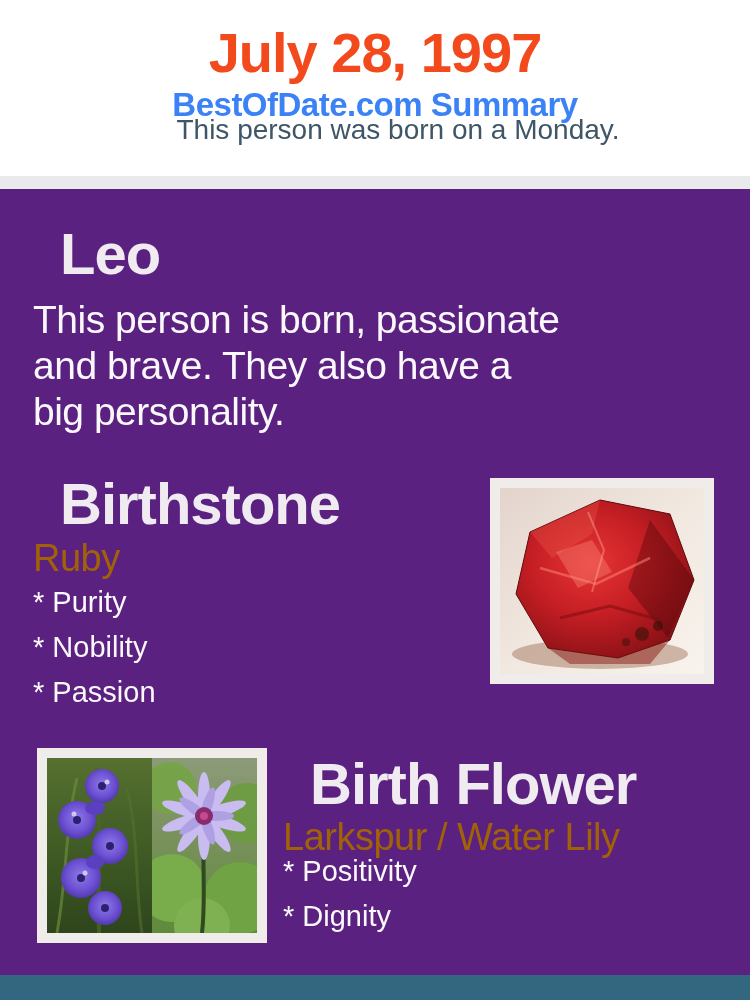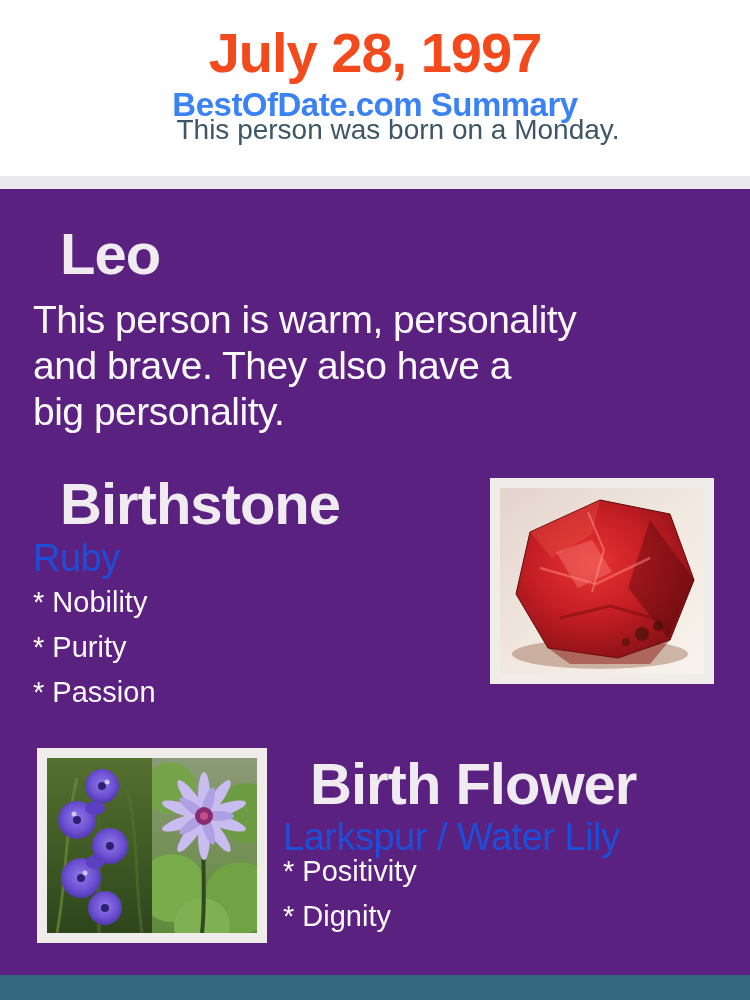--- a/index.html
+++ b/index.html
@@ -45,21 +45,21 @@
   .leo-title     { left:33px; top:220px; }
   .bs-heading    { left:33px; top:470px;text-align:center; }
   .bf-heading    { left:283px; top:750px; }
 
   .desc {
     position:absolute; left:33px; top:297px; width:680px;
     font-size:39px; line-height:46px; font-weight:400; color:#FBF8FC;
     letter-spacing:-0.5px;
   }
   .subname {
-    position:absolute; font-size:38px; font-weight:400; color:#1d4ed8;
+    position:absolute; font-size:38px; font-weight:400; color:#a16207;
     letter-spacing:-0.5px;
   }
   .bs-name { left:33px; top:537px; }
   .bf-name { left:283px; top:816px; }
 
   .traits { position:absolute; font-size:29px; color:#FBF8FC; }
   .bs-traits { left:33px; top:586px; }
   .bf-traits { left:283px; top:855px; }
   .traits div { height:45px; }
 
@@ -79,30 +79,30 @@
 
   <div class="hdr-date">July 28, 1997</div>
   <div class="hdr-site">BestOfDate.com Summary</div>
   <div class="hdr-born">This person was born on a Monday.</div>
   <div class="divider"></div>
 
   <div class="purple"></div>
 
   <div class="h1w leo-title">Leo</div>
   <div class="desc">
-    <div>This person is warm, personality</div>
+    <div>This person is born, passionate</div>
     <div>and brave. They also have a</div>
     <div>big personality.</div>
   </div>
 
   <div class="h1w bs-heading">Birthstone</div>
   <div class="subname bs-name">Ruby</div>
   <div class="traits bs-traits">
+    <div>* Purity</div>
     <div>* Nobility</div>
-    <div>* Purity</div>
     <div>* Passion</div>
   </div>
 
   <div class="photo-frame ruby-frame">
     <svg width="204" height="186" viewBox="0 0 204 186">
       <defs>
         <linearGradient id="rbg" x1="0" y1="0" x2="1" y2="1">
           <stop offset="0" stop-color="#E3D4CC"></stop>
           <stop offset="0.5" stop-color="#F1E8E0"></stop>
           <stop offset="1" stop-color="#F8F3ED"></stop>

